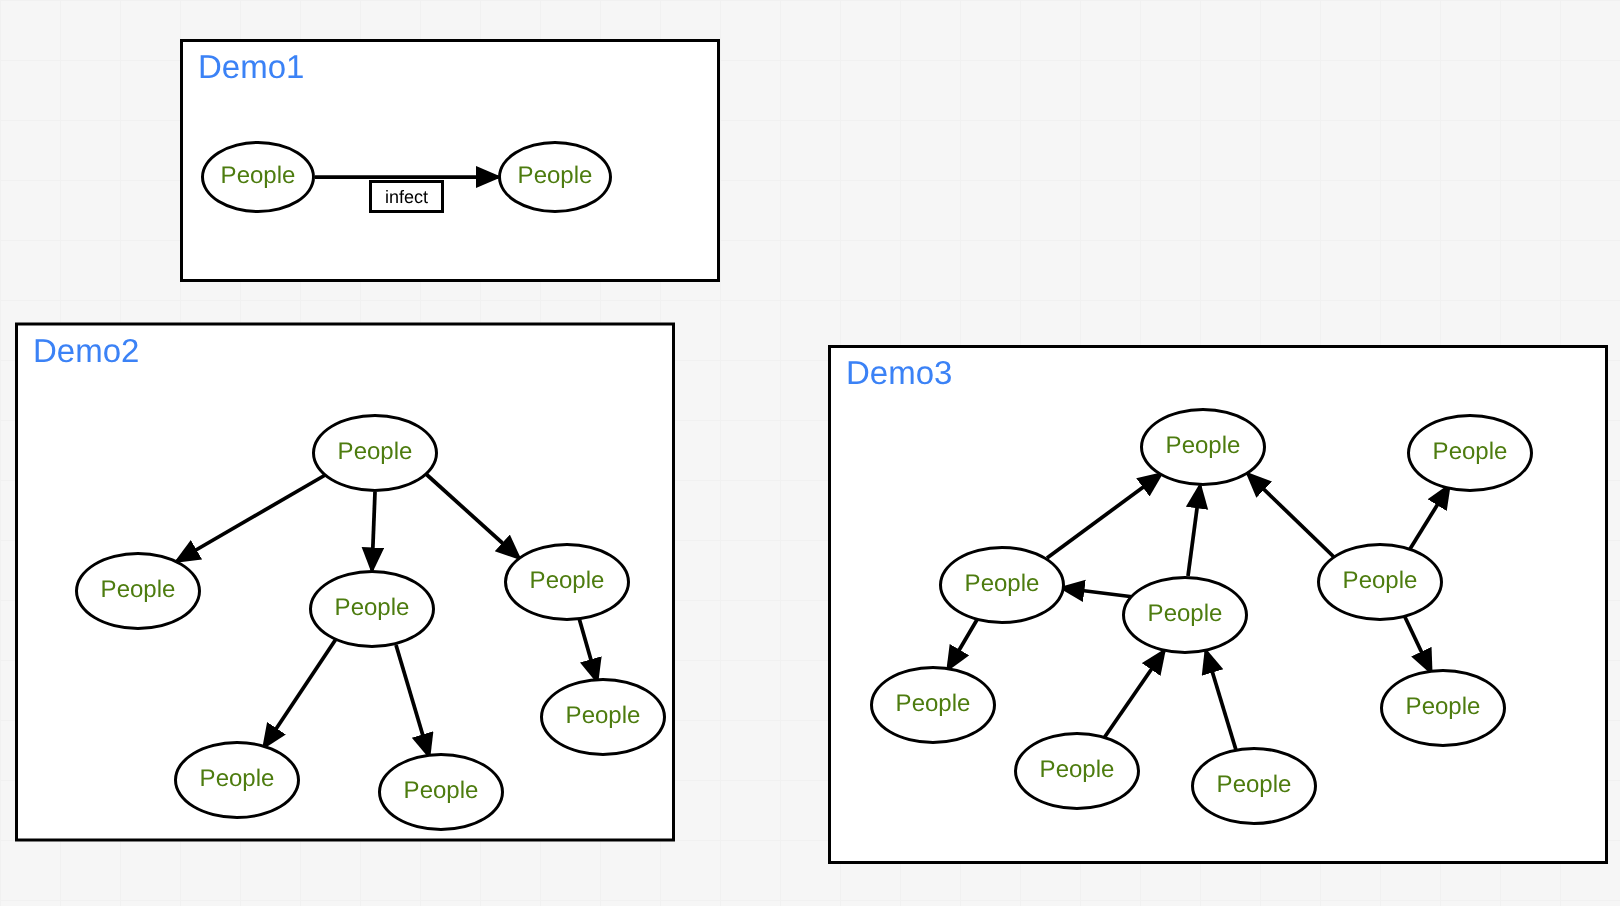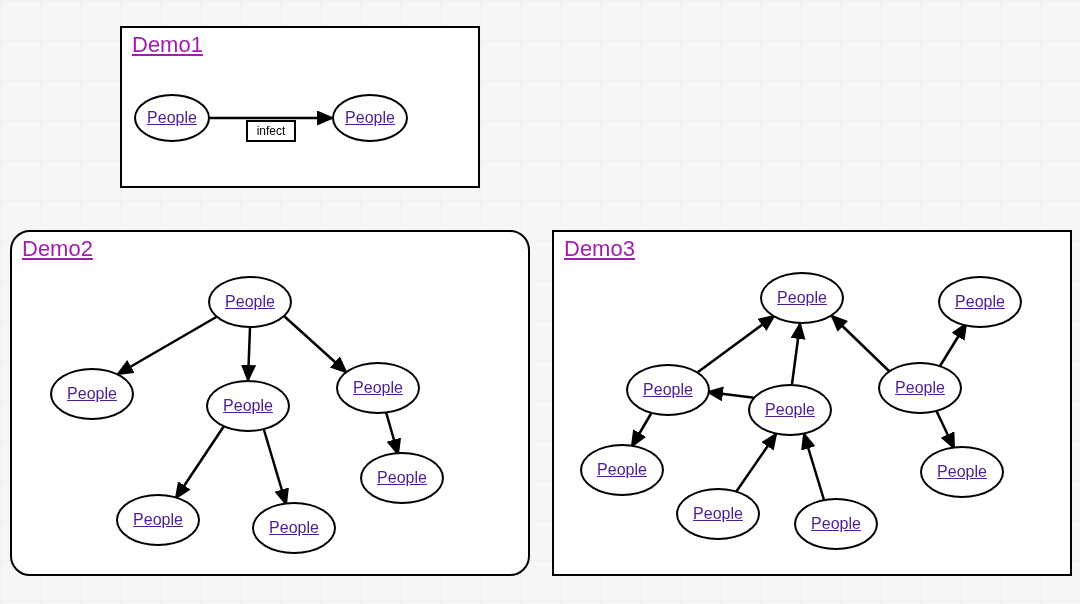--- a/index.html
+++ b/index.html
@@ -28,62 +28,60 @@
     position: absolute;
     background: #ffffff;
     border: 2px solid #000;
     box-sizing: border-box;
   }
   .panel-title {
     position: absolute;
     top: 4px;
     left: 10px;
     font-size: 22px;
-    color: #a21caf;
-    text-decoration: underline;
+    color: #3b82f6;
   }
   svg.layer {
     position: absolute;
     inset: 0;
     width: 100%;
     height: 100%;
     overflow: visible;
     pointer-events: none;
   }
   .node {
     position: absolute;
     border: 2px solid #000;
     border-radius: 50%;
     background: #fff;
     display: flex;
     align-items: center;
     justify-content: center;
     font-size: 16px;
-    color: #4c1d95;
+    color: #4d7c0f;
     box-sizing: border-box;
-    text-decoration: underline;
   }
   .edge-label-box {
     position: absolute;
     border: 2px solid #000;
     background: #fff;
     padding: 1px 6px;
     font-size: 12px;
     color: #000;
     box-sizing: border-box;
   }
 </style>
 </head>
 <body>
 
 <div class="panel" style="left:120px; top:26px; width:360px; height:162px;">
   <div class="panel-title">Demo1</div>
 </div>
 
-<div class="panel" style="left:10px; top:230px; width:520px; height:346px;border-radius:20px;">
+<div class="panel" style="left:10px; top:215px; width:440px; height:346px;">
   <div class="panel-title">Demo2</div>
 </div>
 
 <div class="panel" style="left:552px; top:230px; width:520px; height:346px;">
   <div class="panel-title">Demo3</div>
 </div>
 
 <svg class="layer" id="arrows-layer">
   <defs>
     <marker id="arrowhead" markerWidth="8" markerHeight="8" refX="6" refY="3" orient="auto" markerUnits="strokeWidth">

